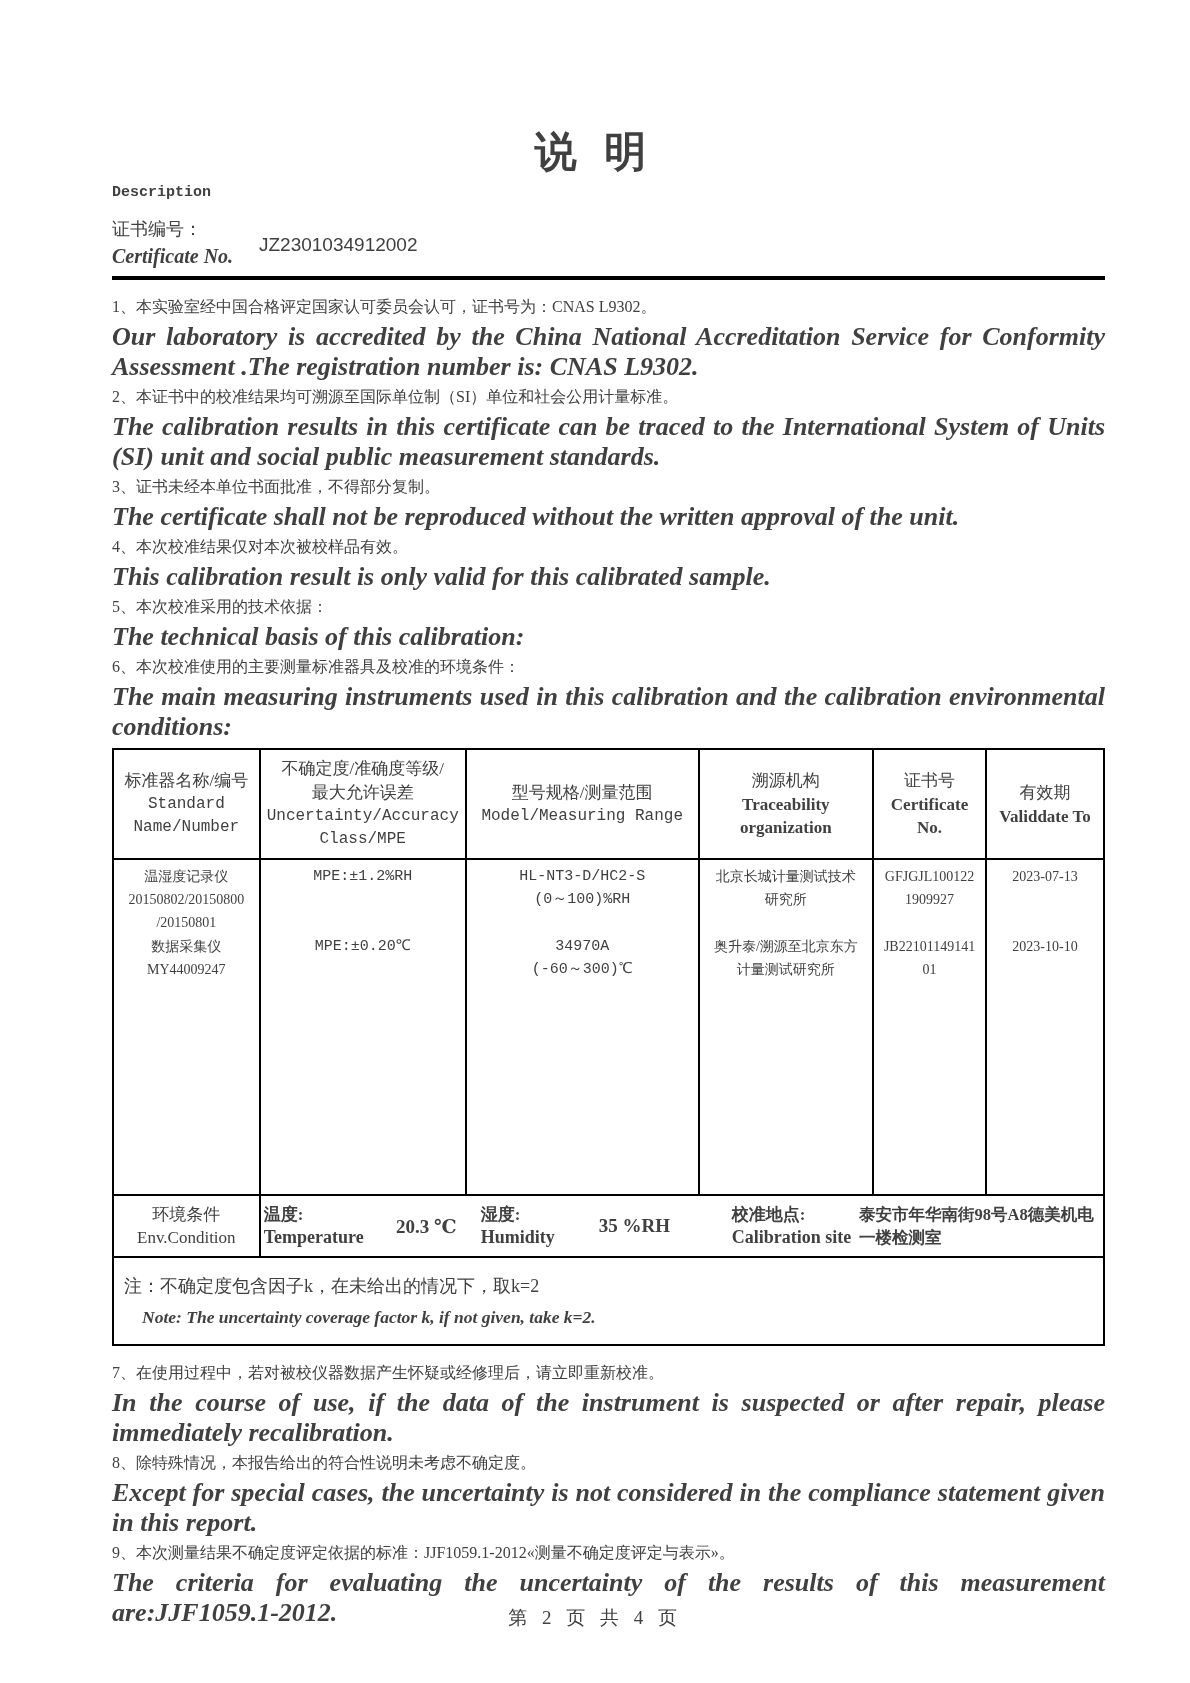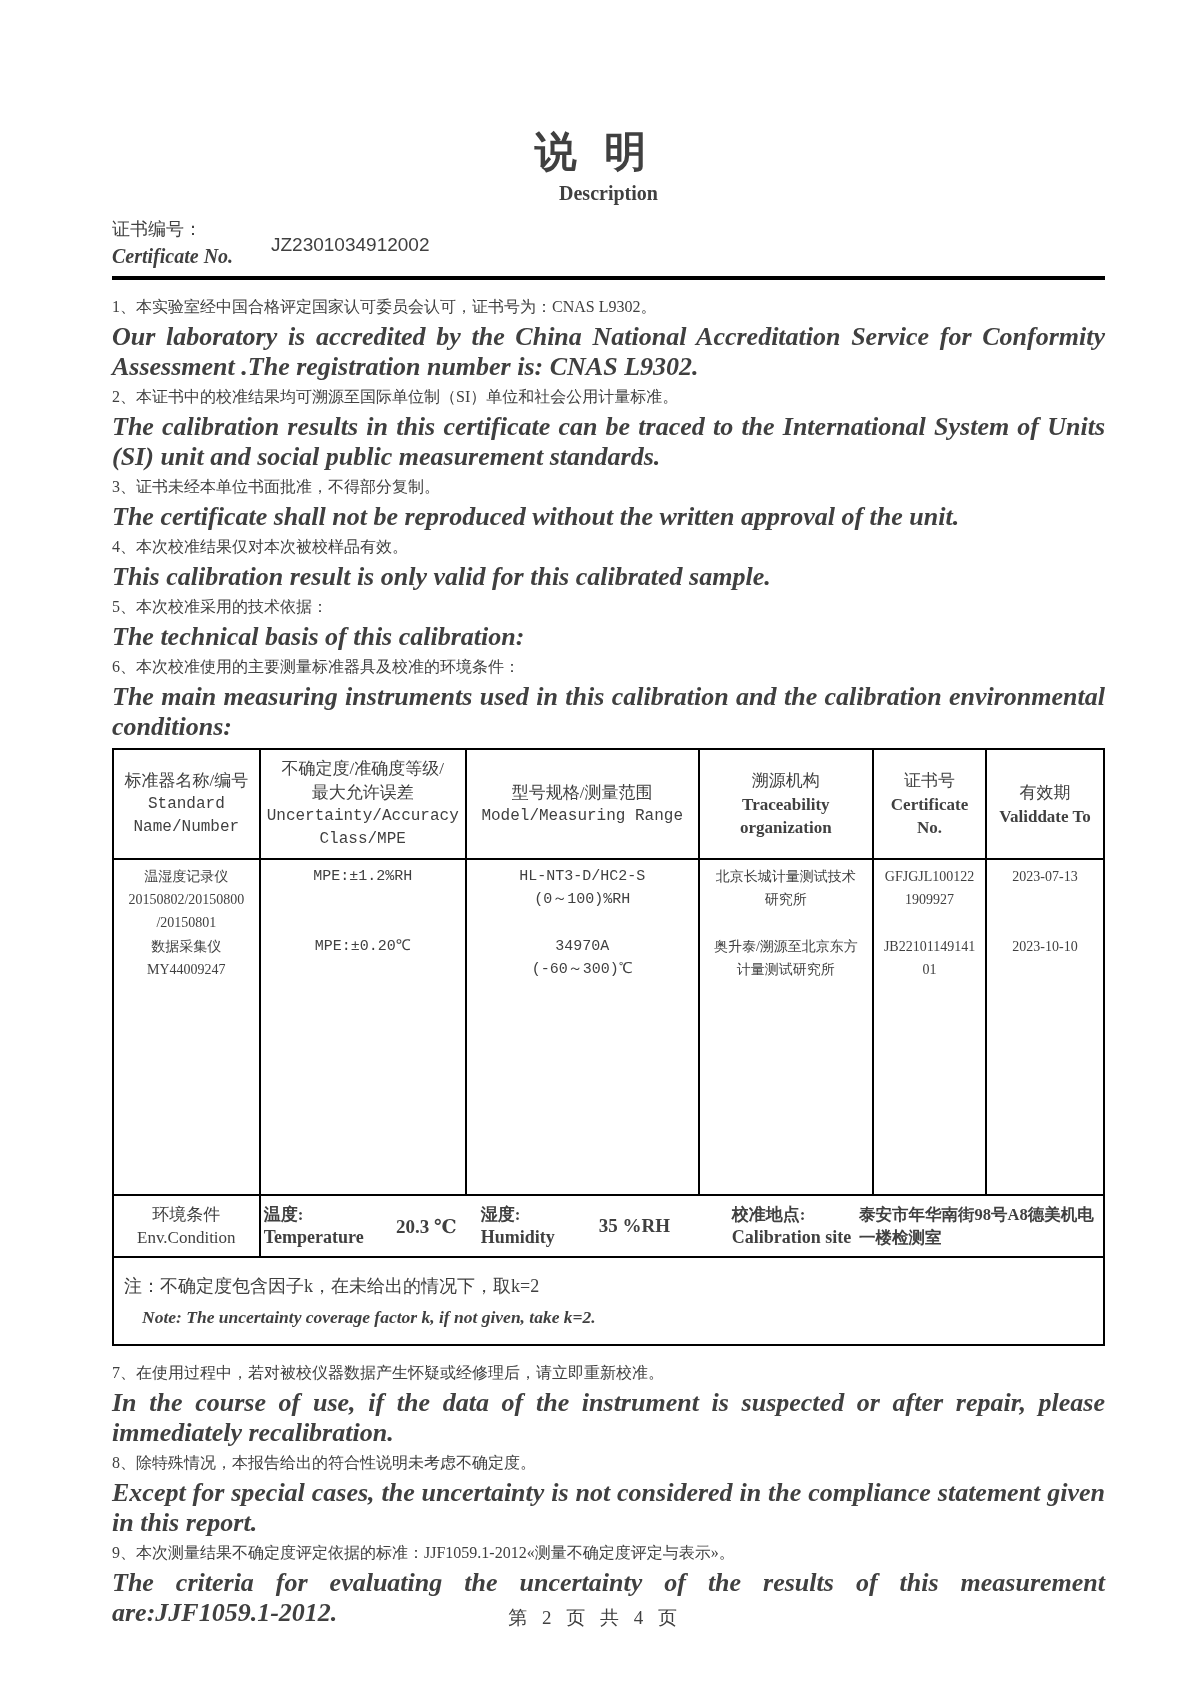--- a/index.html
+++ b/index.html
@@ -8,34 +8,34 @@
     margin:0 auto;position:relative;box-sizing:border-box;
     padding:126px 85px 0 112px;
     font-family:"Liberation Serif","DejaVu Serif",serif;
   }
   
   .title-cn{
     text-align:center;font-family:"Liberation Sans","DejaVu Sans",sans-serif;
     font-weight:700;font-size:42px;line-height:52px;letter-spacing:8px;margin:0 28px 0 0;
   }
   .title-en{
-    text-align:center;font-family:Liberation Serif, serif;
-    font-weight:700;font-size:20px;line-height:26px;margin-top:2px;
+    font-family:Liberation Mono, monospace;
+    font-weight:700;font-size:15px;line-height:26px;margin-top:2px;
   }
   .cert-row{margin-top:10px;height:58px;position:relative;}
   .cert-label-cn{
     font-family:"Liberation Sans","DejaVu Sans",sans-serif;
     font-size:18px;line-height:26px;
   }
   .cert-label-en{
     font-family:"Liberation Serif","DejaVu Serif",serif;
     font-weight:700;font-style:italic;font-size:20px;line-height:28px;
   }
   .cert-number{
-    position:absolute;left:159px;top:18px;
+    position:absolute;left:147px;top:18px;
     font-family:"Liberation Sans","DejaVu Sans",sans-serif;font-size:19px;
   }
   .head-rule{height:4px;background:#000;margin-top:2px;}
   
   .items{margin-top:12px;}
   .cn-line{font-size:16px;line-height:30px;margin:0;}
   .en-line{
     font-size:26px;line-height:30px;margin:0;font-weight:700;font-style:italic;
     text-align:justify;
   }

